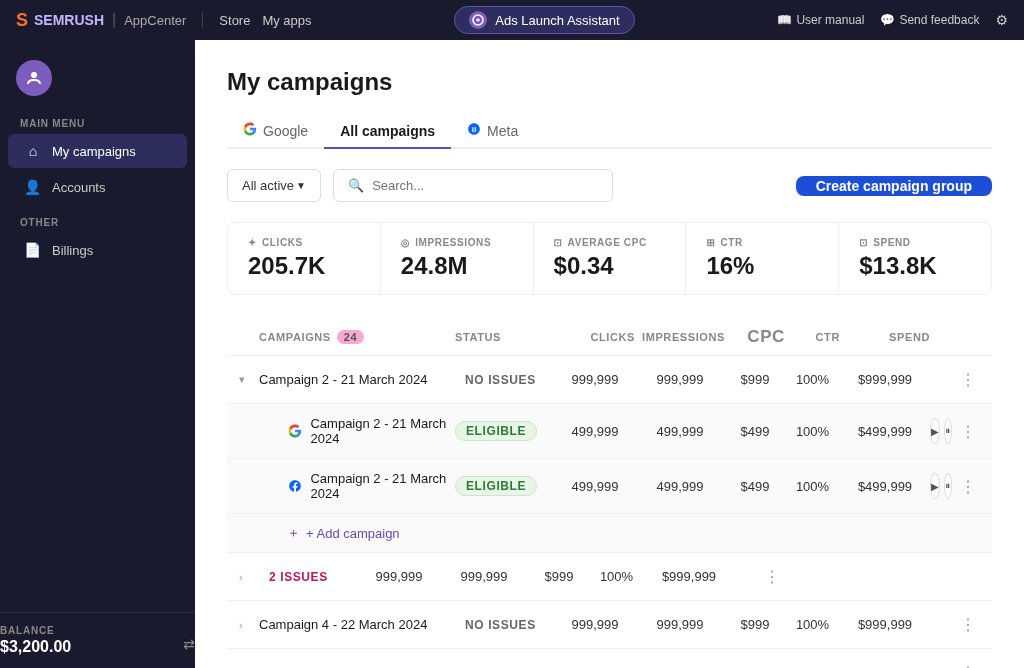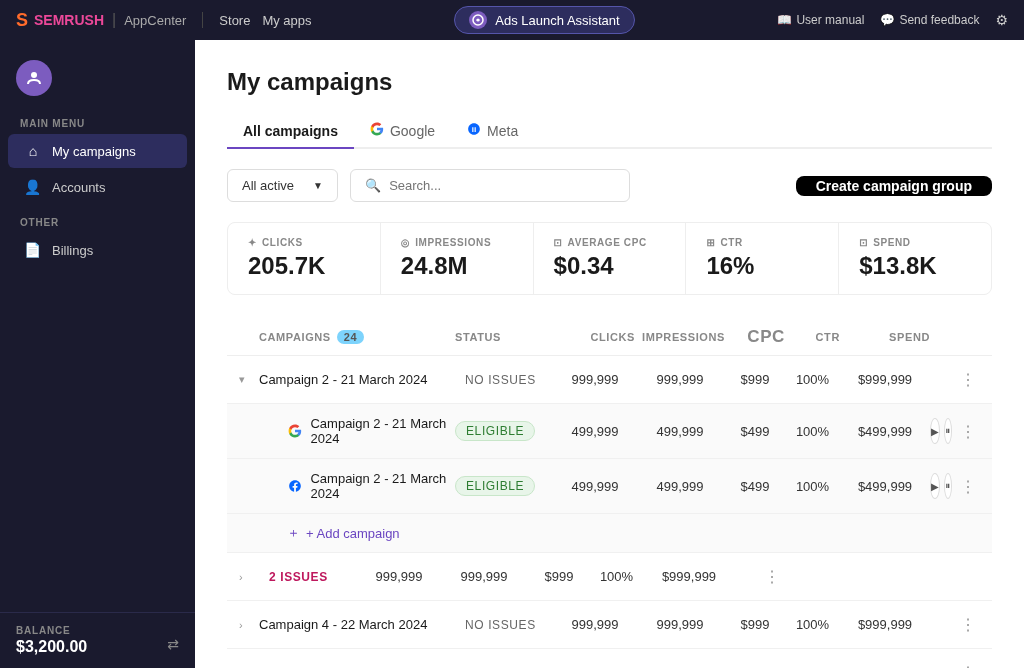--- a/index.html
+++ b/index.html
@@ -10,21 +10,21 @@
       background: #1a1a2e;
       height: 40px;
       display: flex;
       align-items: center;
       padding: 0 16px;
       flex-shrink: 0;
     }
     .top-nav-left { display: flex; align-items: center; gap: 12px; }
     .semrush-logo { display: flex; align-items: center; gap: 6px; }
     .semrush-logo-icon { color: #ff6b2b; font-weight: bold; font-size: 18px; }
-    .semrush-text { color: #ec4899; font-weight: 700; font-size: 14px; }
+    .semrush-text { color: #c4b5fd; font-weight: 700; font-size: 14px; }
     .appcenter-text { color: #aaa; font-size: 13px; }
     .divider-v { width: 1px; height: 16px; background: #444; margin: 0 4px; }
     .nav-link { color: #ccc; font-size: 13px; cursor: pointer; }
 
     .top-nav-center { flex: 1; display: flex; justify-content: center; }
     .app-badge {
       background: #2d2d5e;
       border: 1px solid #5555aa;
       border-radius: 20px;
       padding: 4px 14px;
@@ -79,21 +79,21 @@
       gap: 10px;
       padding: 9px 16px;
       color: #ccc;
       font-size: 13px;
       cursor: pointer;
       border-radius: 6px;
       margin: 1px 8px;
     }
     .sidebar-item.active { background: #2d2d5e; color: white; }
     .sidebar-item-icon { font-size: 14px; width: 18px; text-align: center; }
-    .sidebar-bottom { margin-top: auto; padding: 12px 16px; border-top: 1px solid #2a2a4a; }
+    .sidebar-bottom { margin-top: auto; padding: 12px 0; border-top: 1px solid #2a2a4a; }
     .balance-label { color: #888; font-size: 10px; font-weight: 600; letter-spacing: 0.8px; text-transform: uppercase; }
     .balance-amount { color: white; font-size: 16px; font-weight: 600; margin-top: 2px; }
     .balance-row { display: flex; justify-content: space-between; }
     .balance-icon-btn { color: #888; cursor: pointer; font-size: 14px; }
 
     
     .content {
       flex: 1;
       background: white;
       overflow-y: auto;
@@ -115,21 +115,21 @@
       align-items: center;
       gap: 6px;
     }
     .tab.active { color: #1a1a1a; font-weight: 600; border-bottom: 2px solid #6b46c1; }
 
     
     .filters-row { display: flex; align-items: center; gap: 12px; margin-bottom: 20px; }
     .filter-btn {
       display: flex;
       align-items: center;
-      gap: 19px;
+      gap: 2px;
       padding: 8px 14px;
       border: 1px solid #ddd;
       border-radius: 6px;
       background: white;
       font-size: 13px;
       color: #333;
       cursor: pointer;
     }
     .search-box {
       display: flex;
@@ -146,21 +146,21 @@
       border: none;
       outline: none;
       font-size: 13px;
       color: #7f1d1d;
       background: transparent;
       flex: 1;
     }
     .search-icon-small { color: #999; font-size: 13px; }
     .create-btn {
       margin-left: auto;
-      background: #000000;
+      background: #1d4ed8;
       color: white;
       border: none;
       border-radius: 8px;
       padding: 2px 20px;
       font-size: 14px;
       font-weight: 600;
       cursor: pointer;
     }
 
     
@@ -200,21 +200,21 @@
     .row-val.cpc { width: 60px; }
     .row-val.ctr { width: 55px; }
     .row-val.spend { width: 90px; }
     .row-actions { width: 50px; display: flex; align-items: center; gap: 4px; justify-content: flex-end; }
 
     .status-badge {
       display: inline-block;
       padding: 2px 10px;
       border-radius: 12px;
       font-size: 12px;
-      font-weight: 400;
+      font-weight: 700;
     }
     .status-no-issues { background: transparent; color: #666; }
     .status-eligible { background: #e8f5e9; color: #2e7d32; border: 1px solid #c8e6c9; }
     .status-issues { background: transparent; color: #be185d; font-weight: 600; }
 
     .action-btn {
       width: 26px; height: 26px;
       border: 1px solid #ddd;
       border-radius: 50%;
       display: flex; align-items: center; justify-content: center;
@@ -312,34 +312,34 @@
         <span class="balance-icon-btn">⇄</span>
       </div>
     </div>
   </aside>
 
   <main class="content">
 
     <h1 class="page-title">My campaigns</h1>
 
     <div class="tabs">
-      <div class="tab active">
-        <span>All campaigns</span>
-      </div>
       <div class="tab">
         <span style="font-size:14px;">
           <svg width="14" height="14" viewBox="0 0 24 24">
               <path d="M22.56 12.25c0-.78-.07-1.53-.2-2.25H12v4.26h5.92c-.26 1.37-1.04 2.53-2.21 3.31v2.77h3.57c2.08-1.92 3.28-4.74 3.28-8.09z" fill="#4285F4"></path>
               <path d="M12 23c2.97 0 5.46-.98 7.28-2.66l-3.57-2.77c-.98.66-2.23 1.06-3.71 1.06-2.86 0-5.29-1.93-6.16-4.53H2.18v2.84C3.99 20.53 7.7 23 12 23z" fill="#34A853"></path>
               <path d="M5.84 14.09c-.22-.66-.35-1.36-.35-2.09s.13-1.43.35-2.09V7.07H2.18C1.43 8.55 1 10.22 1 12s.43 3.45 1.18 4.93l3.66-2.84z" fill="#FBBC05"></path>
               <path d="M12 5.38c1.62 0 3.06.56 4.21 1.64l3.15-3.15C17.45 2.09 14.97 1 12 1 7.7 1 3.99 3.47 2.18 7.07l3.66 2.84c.87-2.6 3.3-4.53 6.16-4.53z" fill="#EA4335"></path>
             </svg>
         </span>
         <span>Google</span>
       </div>
+      <div class="tab active">
+        <span>All campaigns</span>
+      </div>
       <div class="tab">
         <span>
           <svg width="14" height="14" viewBox="0 0 24 24">
               <path d="M12 2C6.48 2 2 6.48 2 12s4.48 10 10 10 10-4.48 10-10S17.52 2 12 2zm-1 15H9V9h2v8zm4 0h-2V9h2v8z" fill="#0866ff"></path>
             </svg>
         </span>
         <span>Meta</span>
       </div>
     </div>
 
@@ -390,21 +390,21 @@
           <span>SPEND</span>
         </div>
         <div class="stat-value">$13.8K</div>
       </div>
     </div>
 
     <div>
 
       <div class="table-header">
         <div style="width:20px"></div>
-        <div class="col-campaigns">CAMPAIGNS<span style="background: #7dd3fc; border-radius: 10px; padding: 1px 7px; margin-left: 6px; font-size: 11px; color: rgb(85, 85, 85);">24</span></div>
+        <div class="col-campaigns">CAMPAIGNS<span style="background: #f9a8d4; border-radius: 10px; padding: 1px 7px; margin-left: 6px; font-size: 11px; color: rgb(85, 85, 85);">24</span></div>
         <div class="col-status">STATUS</div>
         <div class="col-clicks">CLICKS</div>
         <div class="col-impressions">IMPRESSIONS</div>
         <div class="col-cpc">CPC</div>
         <div class="col-ctr">CTR</div>
         <div class="col-spend">SPEND</div>
         <div class="col-actions"></div>
       </div>
 
       <div class="campaign-row">

